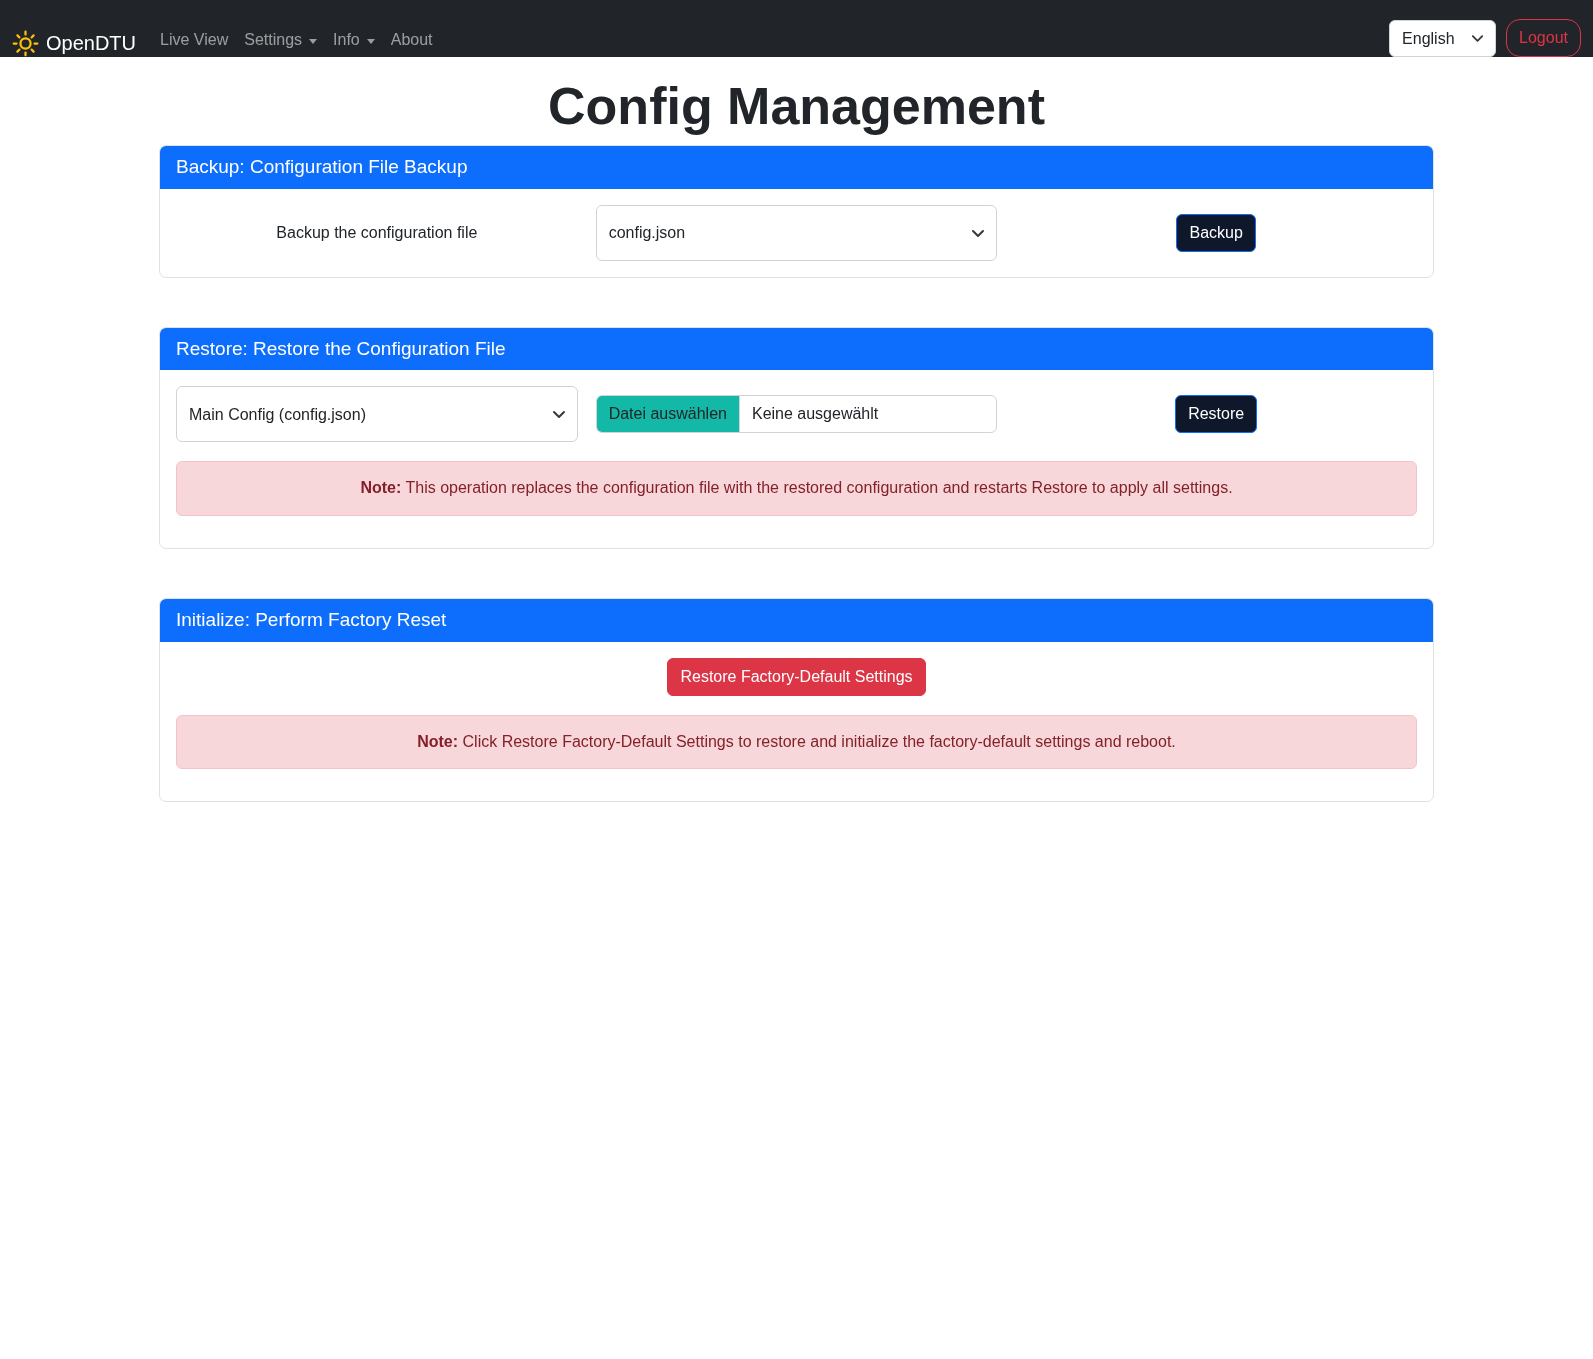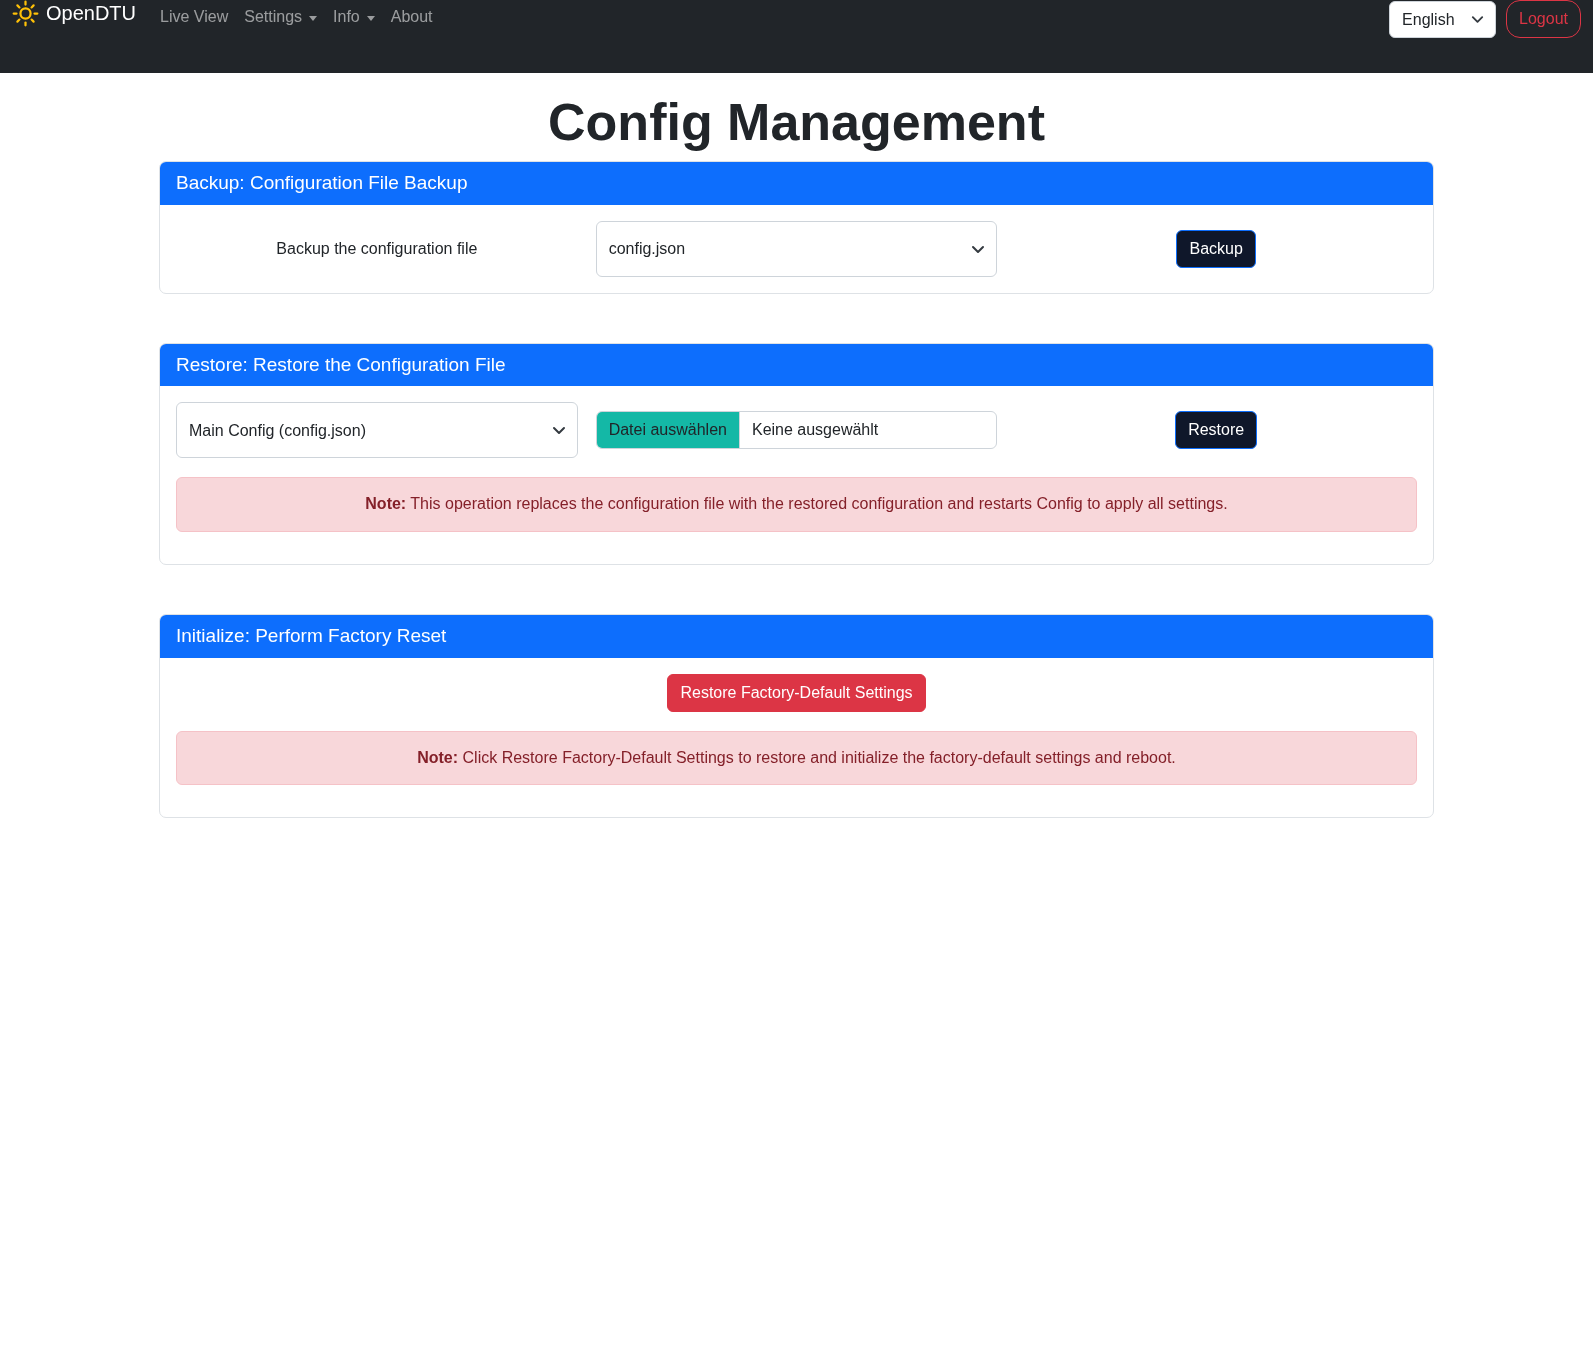--- a/index.html
+++ b/index.html
@@ -7,23 +7,23 @@
   body {
     font-family: "Liberation Sans", "DejaVu Sans", sans-serif;
     color: #212529;
     font-size: 16px;
     min-height: 1359px;
   }
 
   
   .navbar {
     background: #212529;
-    height: 73px;
+    height: 57px;
     display: flex;
-    align-items: flex-start;
+    align-items: flex-end;
     padding: 0 12px;
   }
   .brand {
     display: flex; align-items: center; gap: 7px;
     color: #fff; font-size: 20px; text-decoration: none;
     margin-right: 16px; cursor: pointer;
   }
   .nav-links { display: flex; align-items: center; }
   .nav-link {
     color: rgba(255,255,255,.55);
@@ -223,21 +223,21 @@
             <span class="file-btn">Datei auswählen</span>
             <span class="file-text">Keine ausgewählt</span>
           </div>
         </div>
         <div class="col-btn">
           <button class="btn btn-primary">Restore</button>
         </div>
       </div>
       <div class="alert">
         <b>Note:</b>
-        <span>This operation replaces the configuration file with the restored configuration and restarts Config to apply all settings.</span>
+        <span>This operation replaces the configuration file with the restored configuration and restarts Restore to apply all settings.</span>
       </div>
     </div>
   </section>
 
   <section class="card mt">
     <div class="card-header">Initialize: Perform Factory Reset</div>
     <div class="card-body">
       <div class="center-row">
         <button class="btn btn-danger">Restore Factory-Default Settings</button>
       </div>

